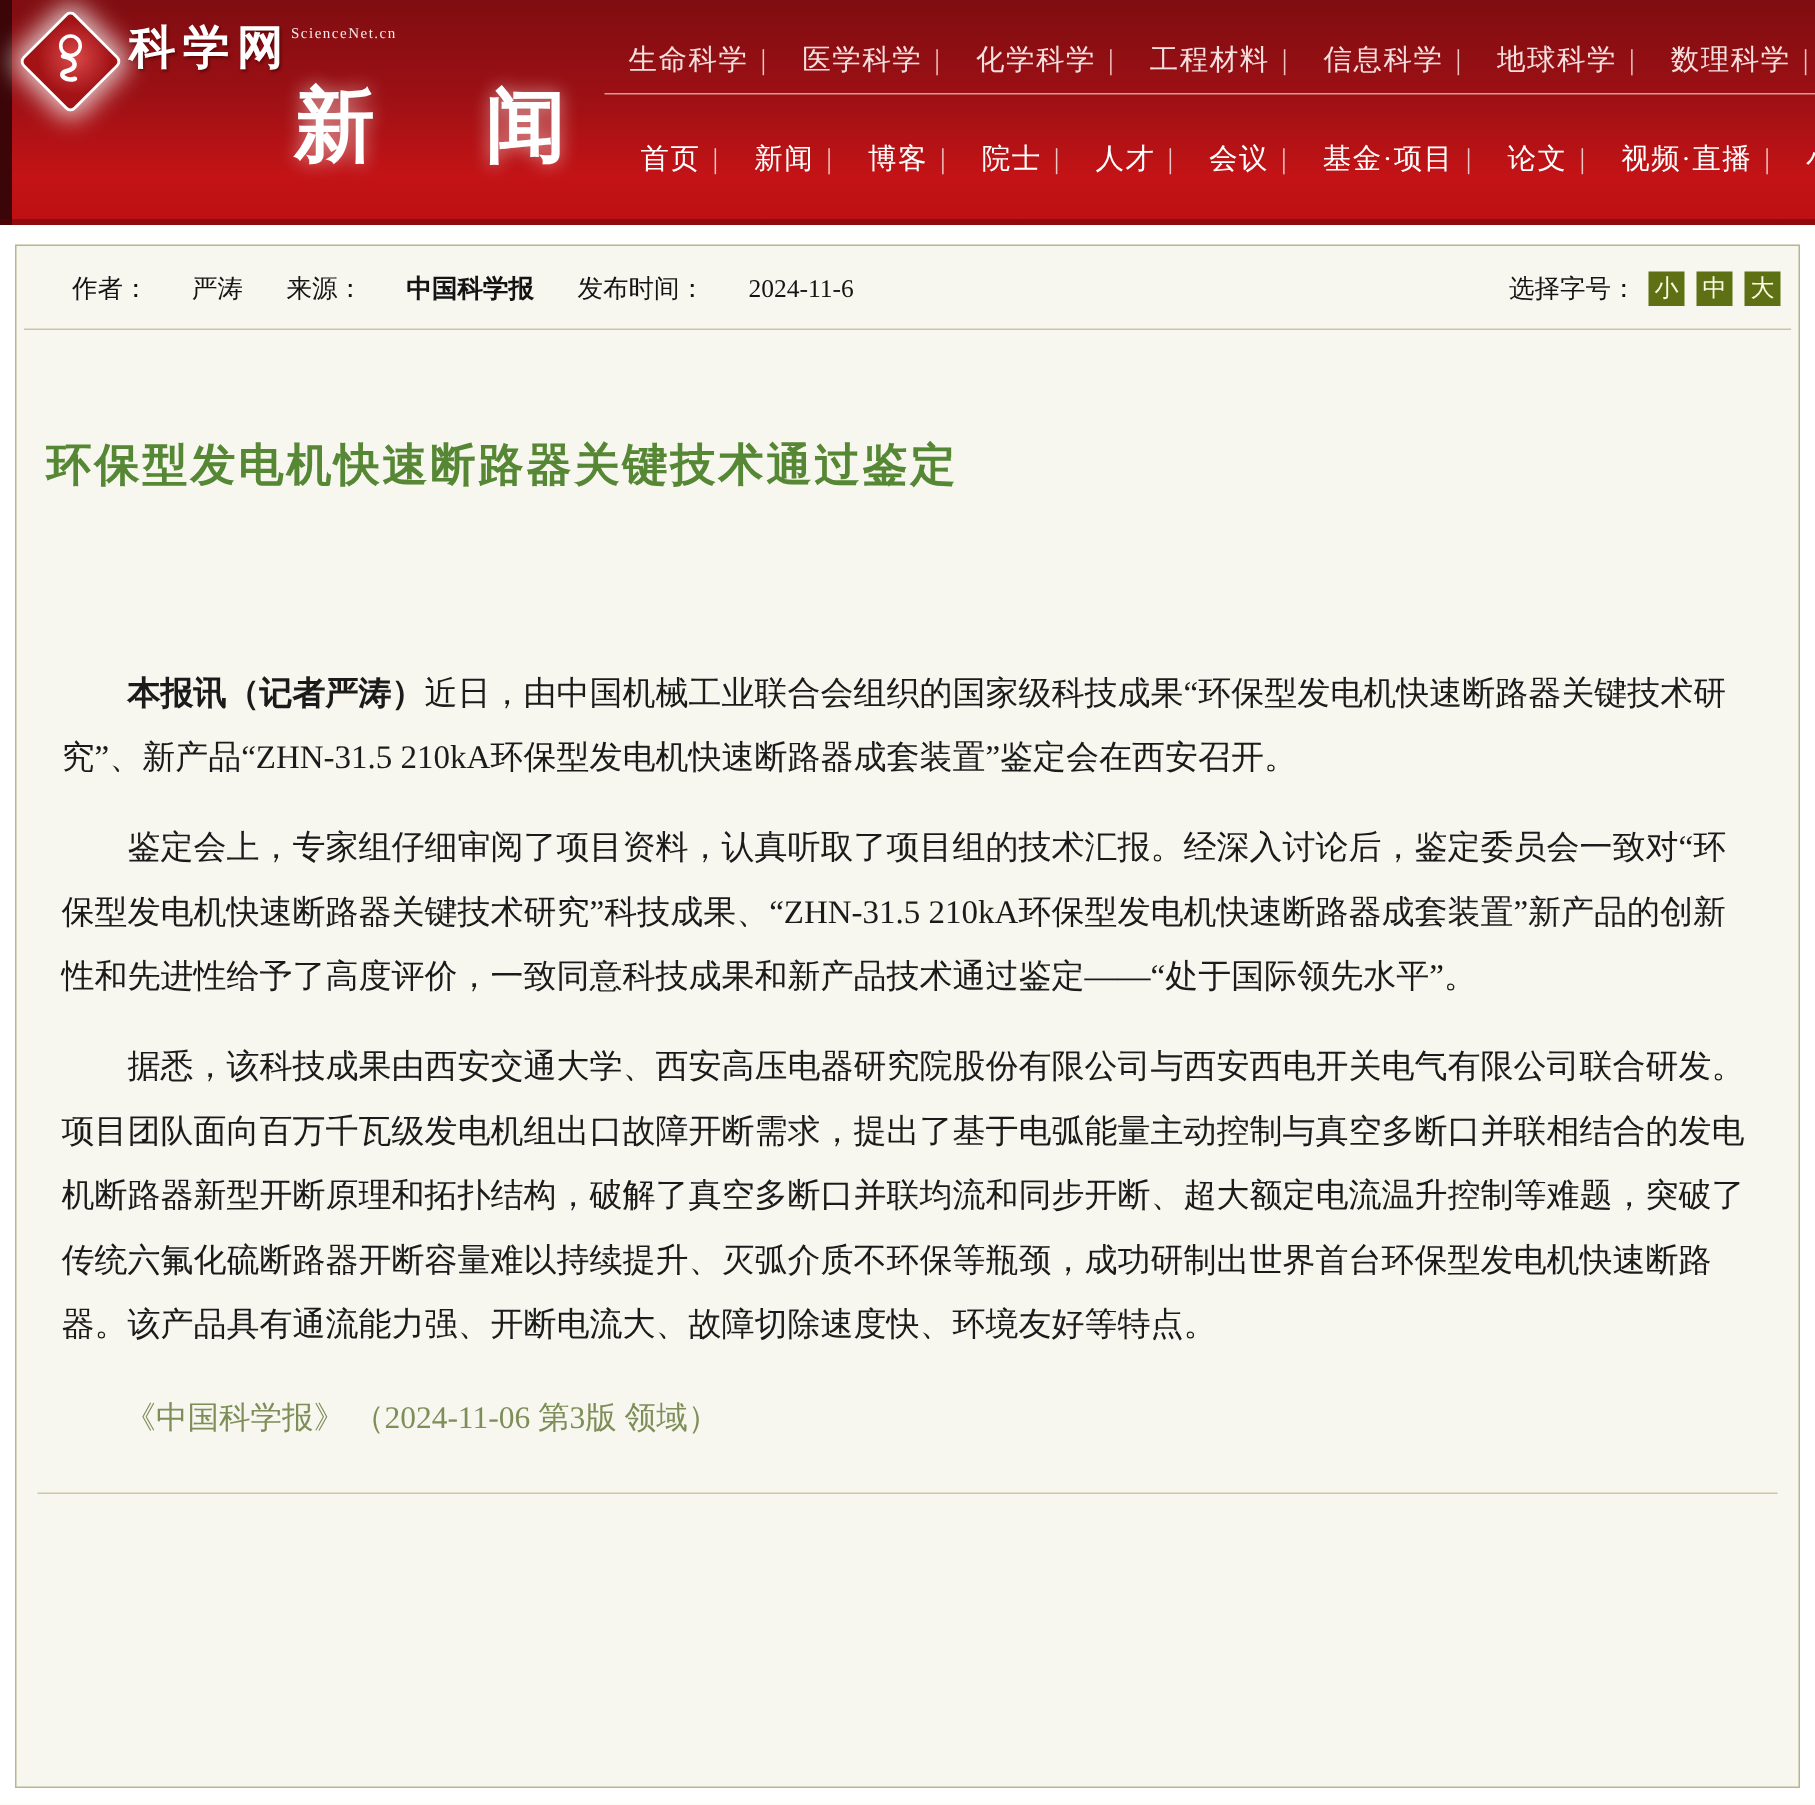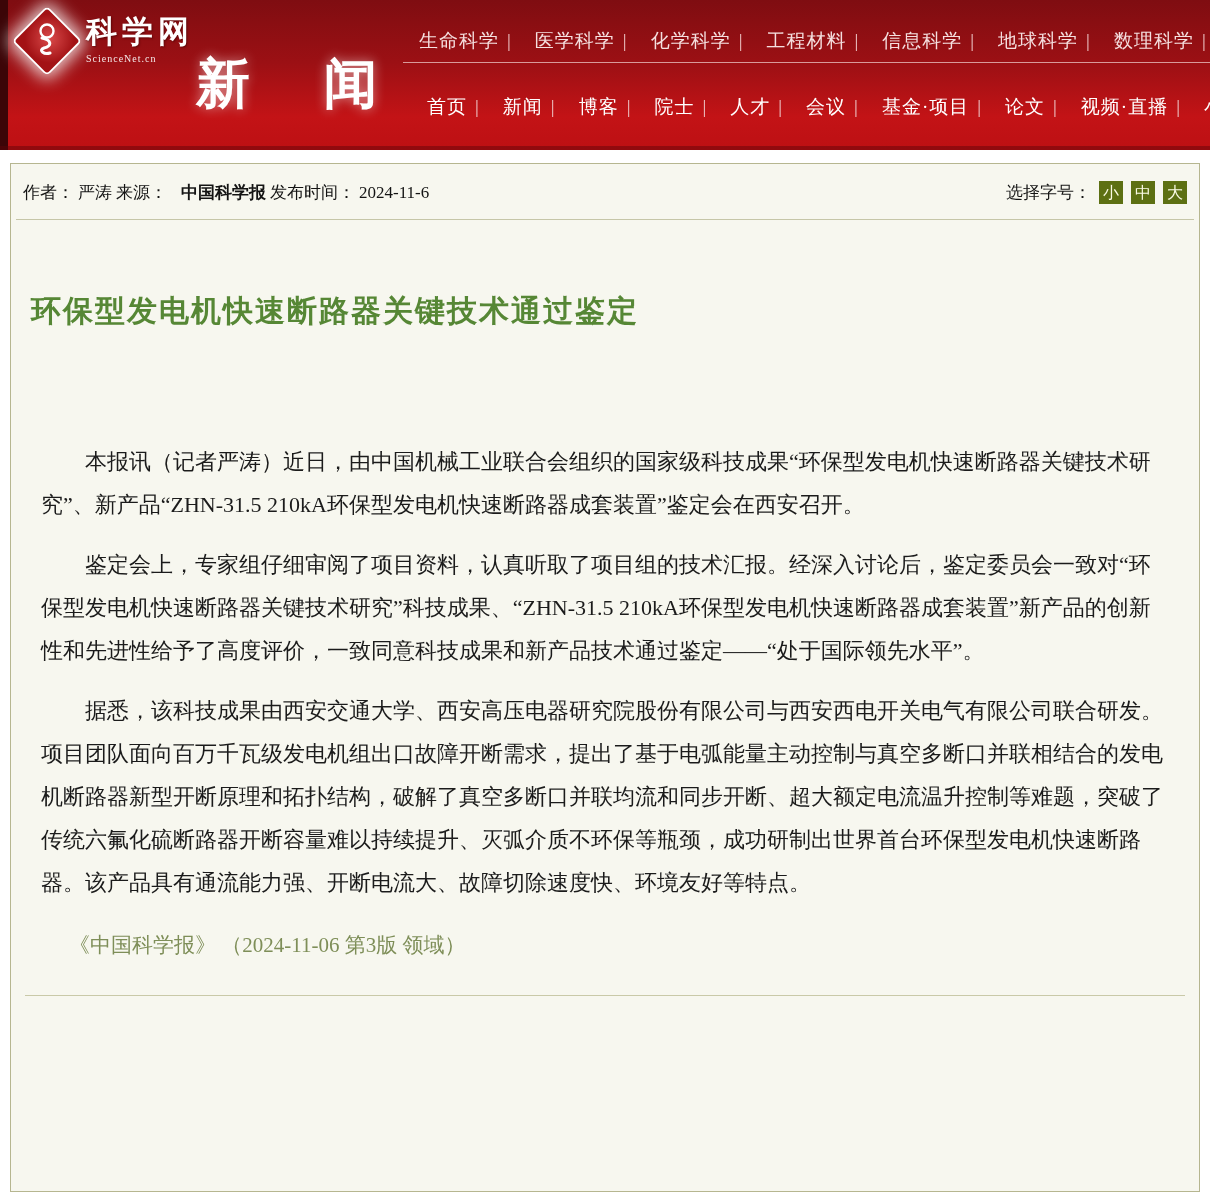--- a/index.html
+++ b/index.html
@@ -16,21 +16,21 @@
   .header-bottom-shade{position:absolute;left:0;bottom:0;width:100%;height:4px;background:rgba(90,5,8,.45);}
   .logo-block{position:absolute;left:16px;top:6px;display:flex;align-items:flex-start;cursor:pointer;}
   .logo-diamond{
     width:46px;height:46px;margin:10px 14px 0 6px;transform:rotate(45deg);
     background:radial-gradient(circle at 50% 42%,#d94a4a 0%,#a31215 70%);
     border:2px solid #fff;border-radius:5px;
     box-shadow:0 0 16px 5px rgba(255,255,255,.75);
     position:relative;
   }
   .logo-glyph{position:absolute;left:50%;top:50%;transform:translate(-50%,-50%) rotate(-45deg);}
-  .logo-text{display:flex;flex-direction:column;margin-top:8px;}
+  .logo-text{display:flex;flex-direction:row;margin-top:8px;}
   .site-name{font-size:31px;font-weight:bold;color:#fff;letter-spacing:5px;text-shadow:1px 1px 2px #5e0608;line-height:36px;}
   .site-domain{font-size:10px;color:#f6eaea;letter-spacing:1px;line-height:18px;}
   .section-title{
     position:absolute;left:196px;top:44px;font-size:54px;font-weight:bold;color:#fff;
     letter-spacing:30px;line-height:80px;text-shadow:0 0 12px rgba(255,255,255,.55);white-space:nowrap;
   }
   .nav-subjects{
     position:absolute;left:403px;right:0;top:20px;height:42px;line-height:42px;
     border-bottom:1px solid #d99a9a;white-space:nowrap;overflow:hidden;
     font-size:19px;color:#f5dfdf;
@@ -45,37 +45,37 @@
   .nav-sep{margin:0 8px;color:#eec6c6;}
   
   .article-box{
     margin:13px 10px 0;background:#f7f7ef;border:1px solid #b6b690;
     box-sizing:border-box;min-height:1029px;
   }
   .meta-row{
     display:flex;justify-content:space-between;align-items:center;
     padding:17px 12px 15px;font-size:17px;color:#141414;
   }
-  .meta-left span{margin-right:4px;}
+  .meta-left span{margin-right:4px;margin-left:25px;}
   .meta-source-value{margin-left:10px;margin-right:8px;cursor:pointer;font-weight:bold;}
   .meta-author-value{margin-right:10px;}
   .meta-right{display:flex;align-items:center;}
   .size-btn{
     display:inline-block;background:#5d7013;color:#fbfbe6;
     padding:1px 4px;margin-left:8px;font-size:16px;line-height:21px;cursor:pointer;
   }
   .meta-divider{border:0;border-top:1px solid #c6c6a8;margin:0 5px;}
   .article-title{
     margin:70px 20px 0;font-size:30px;font-weight:bold;
     color:#568735;letter-spacing:2px;line-height:42px;
   }
   .article-body{padding:0 30px;margin-top:108px;font-size:22px;line-height:43px;color:#1b1b1b;}
   .article-body p{text-indent:2em;margin:0 0 17px;}
-  .lead{font-weight:normal;}
-  .citation{padding:0 16px;margin-top:20px;font-size:21px;line-height:43px;color:#7e8e58;text-indent:2em;}
+  .lead{font-weight:bold;}
+  .citation{padding:0 30px;margin-top:20px;font-size:21px;line-height:43px;color:#7e8e58;text-indent:2em;}
   .bottom-divider{border:0;border-top:1px solid #c9c9a8;margin:28px 14px 0;}
 </style>
 </head>
 <body>
 
 <div class="header">
   <div class="header-left-shade"></div>
 
   <div class="logo-block">
     <div class="logo-diamond">

